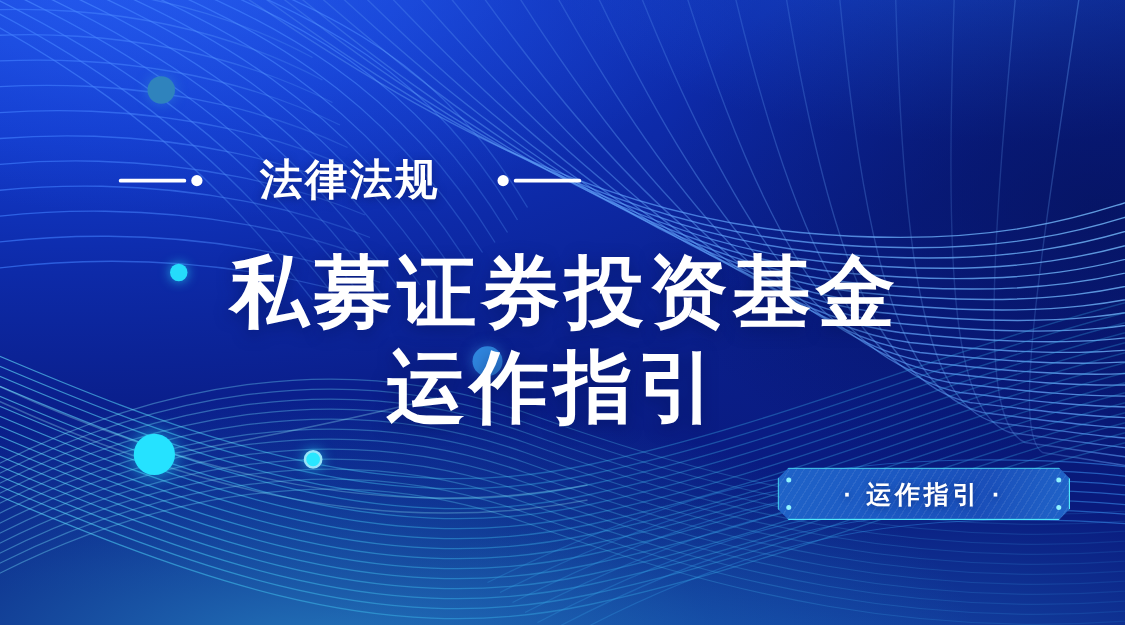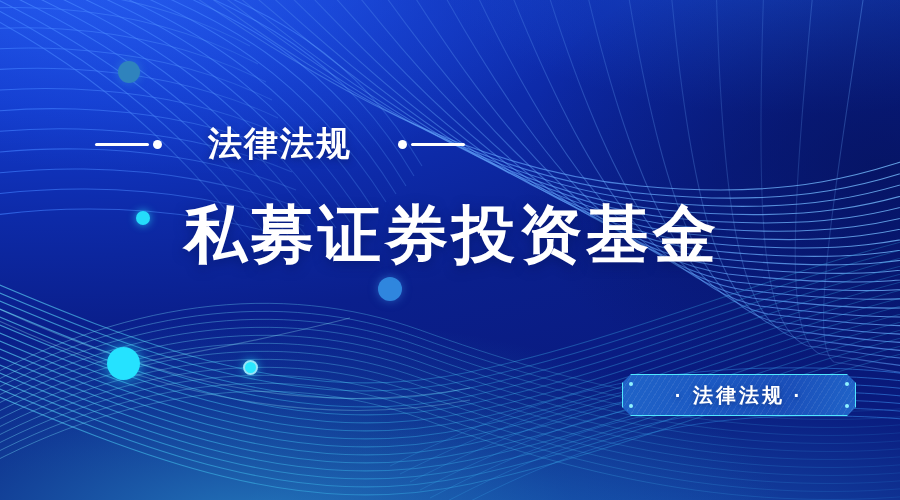--- a/index.html
+++ b/index.html
@@ -338,24 +338,25 @@
     </span>
     <span id="kicker-text">法律法规</span>
     <span class="rule">
       <span class="rule-dot"></span>
       <span class="rule-line"></span>
     </span>
   </div>
 
   <div id="headline">
     <span id="headline-line1">私募证券投资基金</span>
+    <span id="headline-line2">运作指引</span>
   </div>
 
   <div id="brand-badge">
     <div class="badge-shape"></div>
     <span class="badge-corner bc-tl"></span>
     <span class="badge-corner bc-bl"></span>
     <span class="badge-corner bc-tr"></span>
     <span class="badge-corner bc-br"></span>
-    <span id="brand-badge-label">· 法律法规 ·</span>
+    <span id="brand-badge-label">· 运作指引 ·</span>
   </div>
 
 </div>
 
 </body></html>

